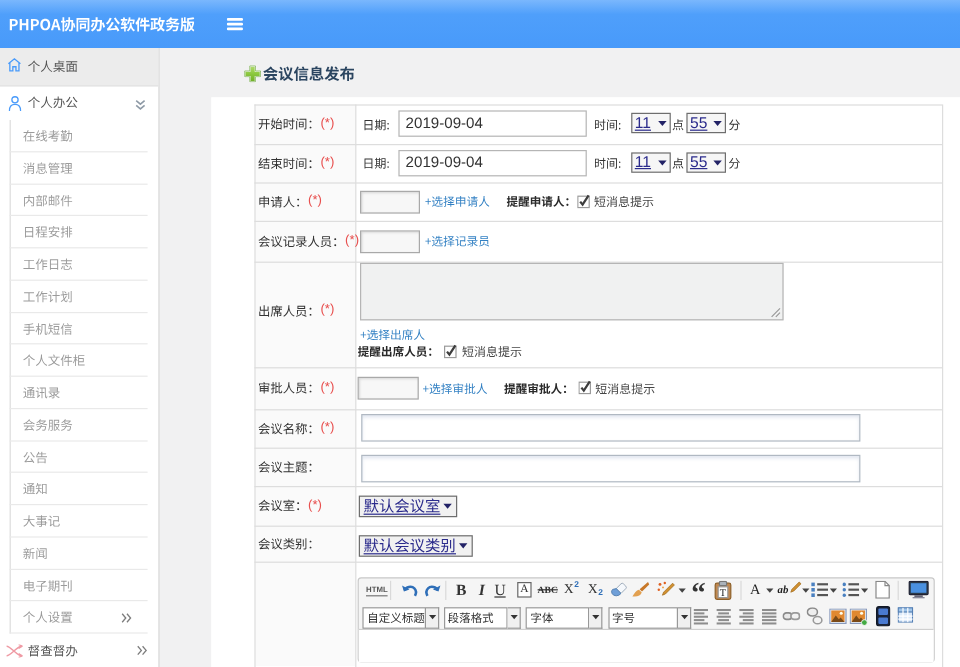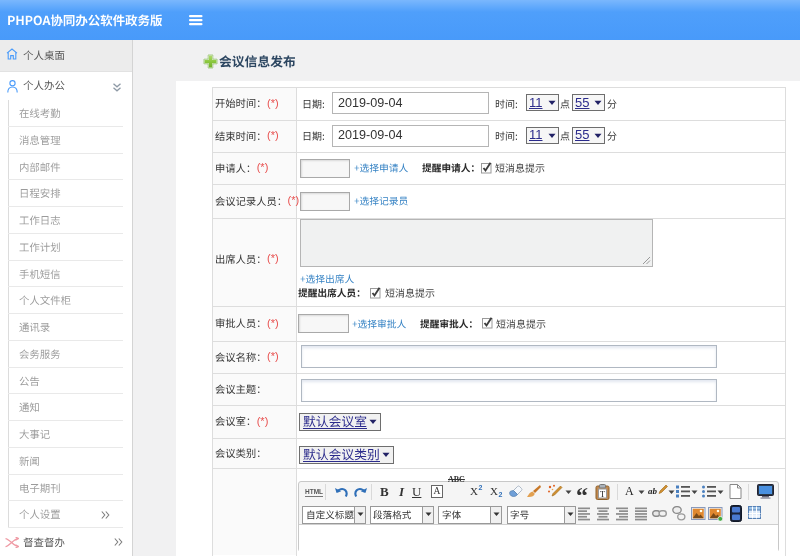--- a/index.html
+++ b/index.html
@@ -574,21 +574,21 @@
     <svg style="position:absolute;left:353px;top:485px" width="15" height="14" viewBox="0 0 15 14">
       <path d="M11.8 7 C10.8 4 6 3 3.7 5.3 C2.2 6.8 1.9 9 3.2 11.5" fill="none" stroke="#2f6fb8" stroke-width="2.1"></path>
       <path d="M14 3 L12.4 8 L7.8 6.2 z" fill="#2f6fb8"></path>
     </svg>
     <div style="position:absolute;left:371px;top:484px;width:1px;height:16px;background:#d9d9d9"></div>
     <div style="position:absolute;left:380px;top:484px;font:bold 13px 'Liberation Serif',sans-serif;color:#333;white-space:nowrap;">B</div>
     <div style="position:absolute;left:399px;top:484px;font:bold 13px 'Liberation Serif',sans-serif;color:#333;white-space:nowrap;font-style:italic">I</div>
     <div style="position:absolute;left:412px;top:484px;font:normal 13px 'Liberation Serif',sans-serif;color:#333;white-space:nowrap;text-decoration:underline">U</div>
     <div style="position:absolute;left:431px;top:485px;width:12px;height:13px;border:1px solid #666;box-sizing:border-box;background:#fff"></div>
     <div style="position:absolute;left:433.5px;top:486px;font:normal 9.5px 'Liberation Serif',sans-serif;color:#333;white-space:nowrap;">A</div>
-    <div style="position:absolute;left:448px;top:475px;font:bold 8px 'Liberation Serif',sans-serif;color:#333;white-space:nowrap;text-decoration:line-through">ABC</div>
+    <div style="position:absolute;left:448px;top:487px;font:bold 8px 'Liberation Serif',sans-serif;color:#333;white-space:nowrap;text-decoration:line-through">ABC</div>
     <div style="position:absolute;left:470px;top:485px;font:normal 11px 'Liberation Serif',sans-serif;color:#333;white-space:nowrap;">X</div>
     <div style="position:absolute;left:478.5px;top:484px;font:bold 7px 'Liberation Sans',sans-serif;color:#2f6fb8;white-space:nowrap;">2</div>
     <div style="position:absolute;left:490px;top:485px;font:normal 11px 'Liberation Serif',sans-serif;color:#333;white-space:nowrap;">X</div>
     <div style="position:absolute;left:498.5px;top:491px;font:bold 7px 'Liberation Sans',sans-serif;color:#2f6fb8;white-space:nowrap;">2</div>
     <svg style="position:absolute;left:508px;top:484px" width="15" height="14" viewBox="0 0 15 14">
       <path d="M5.5 6.5 L9.5 2.5 Q10.5 1.5 11.5 2.5 L13.5 4.5 Q14.5 5.5 13.5 6.5 L9.5 10.5 z" fill="#f5f8fc" stroke="#9aa8b8" stroke-width="0.8"></path>
       <path d="M5.5 6.5 L9.5 10.5 Q8 12.5 5.5 12.5 Q3 12.5 2 10.5 Q1 8.5 2.5 7.2 z" fill="#6f9fd8" stroke="#5580b0" stroke-width="0.8"></path>
     </svg>
     <svg style="position:absolute;left:526px;top:484px" width="16" height="15" viewBox="0 0 16 15">
       <path d="M14 1 L7 7 L9 9 L15 3 z" fill="#c87828"></path>

